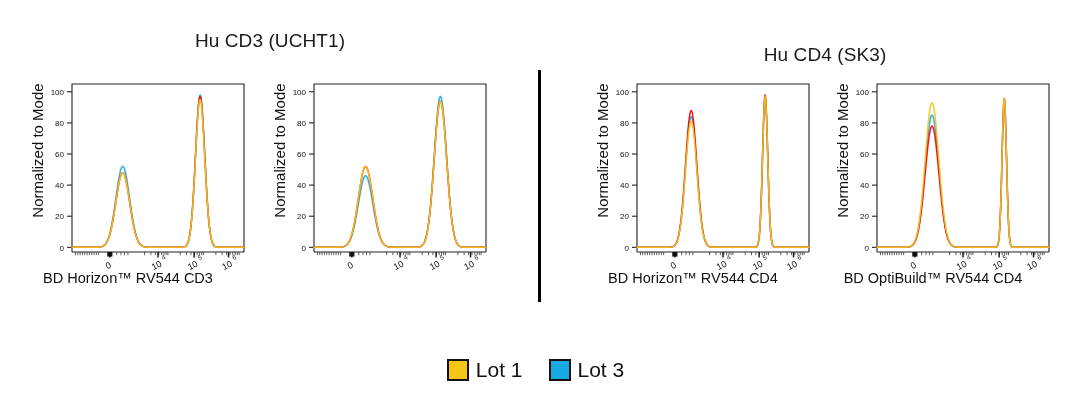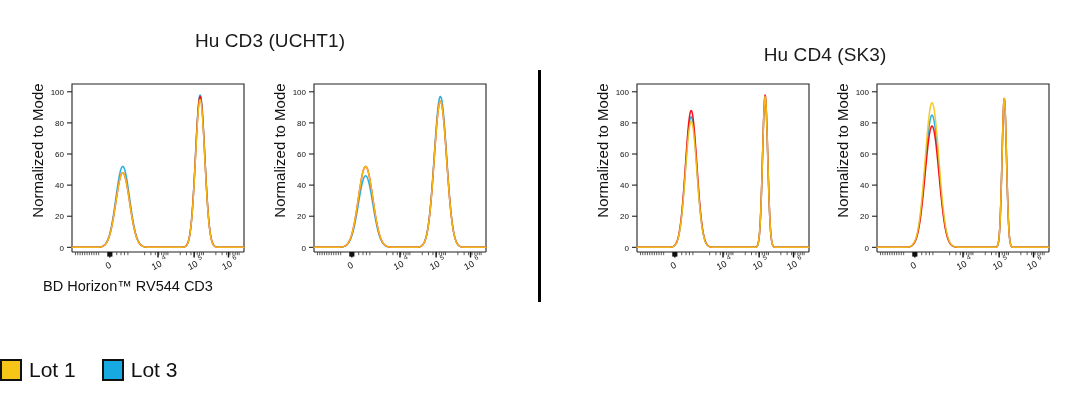--- a/index.html
+++ b/index.html
@@ -22,26 +22,26 @@
   #panel-1{left:250px;}
   #panel-2{left:573px;}
   #panel-3{left:813px;}
 
   .ylabel{position:absolute;left:-46px;top:64px;width:150px;
           transform:rotate(-90deg);transform-origin:50% 50%;
           text-align:center;font-size:15px;color:#111;white-space:nowrap;}
 
   .plotsvg{position:absolute;left:0;top:0;}
 
-  .xlabel{position:absolute;left:0;top:200px;width:240px;text-align:center;
+  .xlabel{position:absolute;left:0;top:192px;width:240px;text-align:center;
           font-size:14.5px;color:#111;white-space:nowrap;}
 
   
   .legend{position:absolute;left:0;top:358px;width:1071px;
-          display:flex;align-items:center;gap:26px;}
+          display:flex;justify-content:center;align-items:center;gap:26px;}
   .legend-item{display:flex;align-items:center;gap:7px;}
   .swatch{width:22px;height:22px;border:2px solid #111;box-sizing:border-box;}
   .legend-label{font-size:21px;color:#111;}
 
   text{font-family:"Liberation Sans", sans-serif;}
 </style>
 </head>
 <body>
 
 <div class="figure">
@@ -289,20 +289,21 @@
         </g>
         <line x1="220.52" y1="174" x2="220.52" y2="179.5" stroke="#111" stroke-width="1.4"></line>
         <g transform="rotate(-28 220.52 190)">
           <text x="220.52" y="190" text-anchor="middle" font-size="9" fill="#111">10</text>
           <text x="230.52" y="185.5" text-anchor="middle" font-size="6.5" fill="#111">6</text>
         </g>
         <path d="M64.00 169.33 L64.48 169.33 L64.96 169.33 L65.43 169.33 L65.91 169.33 L66.39 169.33 L66.87 169.33 L67.34 169.33 L67.82 169.33 L68.30 169.33 L68.78 169.33 L69.26 169.33 L69.73 169.33 L70.21 169.33 L70.69 169.33 L71.17 169.33 L71.64 169.33 L72.12 169.33 L72.60 169.33 L73.08 169.33 L73.56 169.33 L74.03 169.33 L74.51 169.33 L74.99 169.33 L75.47 169.33 L75.94 169.33 L76.42 169.33 L76.90 169.33 L77.38 169.33 L77.86 169.33 L78.33 169.33 L78.81 169.33 L79.29 169.33 L79.77 169.33 L80.24 169.33 L80.72 169.33 L81.20 169.33 L81.68 169.33 L82.16 169.33 L82.63 169.33 L83.11 169.33 L83.59 169.33 L84.07 169.33 L84.54 169.33 L85.02 169.33 L85.50 169.33 L85.98 169.33 L86.46 169.33 L86.93 169.33 L87.41 169.33 L87.89 169.33 L88.37 169.33 L88.84 169.33 L89.32 169.33 L89.80 169.33 L90.28 169.33 L90.76 169.33 L91.23 169.33 L91.71 169.33 L92.19 169.33 L92.67 169.33 L93.14 169.33 L93.62 169.32 L94.10 169.32 L94.58 169.31 L95.06 169.30 L95.53 169.29 L96.01 169.27 L96.49 169.25 L96.97 169.21 L97.44 169.17 L97.92 169.11 L98.40 169.03 L98.88 168.93 L99.36 168.80 L99.83 168.63 L100.31 168.41 L100.79 168.14 L101.27 167.79 L101.74 167.36 L102.22 166.82 L102.70 166.16 L103.18 165.36 L103.66 164.39 L104.13 163.22 L104.61 161.83 L105.09 160.19 L105.57 158.27 L106.04 156.04 L106.52 153.48 L107.00 150.55 L107.48 147.24 L107.96 143.54 L108.43 139.42 L108.91 134.89 L109.39 129.95 L109.87 124.63 L110.34 118.94 L110.82 112.93 L111.30 106.65 L111.78 100.17 L112.26 93.55 L112.73 86.88 L113.21 80.26 L113.69 73.79 L114.17 67.57 L114.64 61.71 L115.12 56.32 L115.60 51.49 L116.08 47.33 L116.56 43.91 L117.03 41.31 L117.51 39.57 L117.99 38.74 L118.47 38.83 L118.94 39.85 L119.42 41.76 L119.90 44.53 L120.38 48.10 L120.86 52.41 L121.33 57.35 L121.81 62.85 L122.29 68.79 L122.77 75.06 L123.24 81.57 L123.72 88.21 L124.20 94.88 L124.68 101.48 L125.16 107.93 L125.63 114.16 L126.11 120.11 L126.59 125.72 L127.07 130.97 L127.54 135.83 L128.02 140.28 L128.50 144.31 L128.98 147.94 L129.46 151.17 L129.93 154.02 L130.41 156.51 L130.89 158.68 L131.37 160.54 L131.84 162.13 L132.32 163.47 L132.80 164.60 L133.28 165.53 L133.76 166.31 L134.23 166.94 L134.71 167.45 L135.19 167.87 L135.67 168.20 L136.14 168.46 L136.62 168.67 L137.10 168.83 L137.58 168.95 L138.06 169.05 L138.53 169.12 L139.01 169.18 L139.49 169.22 L139.97 169.25 L140.44 169.27 L140.92 169.29 L141.40 169.30 L141.88 169.31 L142.36 169.32 L142.83 169.32 L143.31 169.33 L143.79 169.33 L144.27 169.33 L144.74 169.33 L145.22 169.33 L145.70 169.33 L146.18 169.33 L146.66 169.33 L147.13 169.33 L147.61 169.33 L148.09 169.33 L148.57 169.33 L149.04 169.33 L149.52 169.33 L150.00 169.33 L150.48 169.33 L150.96 169.33 L151.43 169.33 L151.91 169.33 L152.39 169.33 L152.87 169.33 L153.34 169.33 L153.82 169.33 L154.30 169.33 L154.78 169.33 L155.26 169.33 L155.73 169.33 L156.21 169.33 L156.69 169.33 L157.17 169.33 L157.64 169.33 L158.12 169.33 L158.60 169.33 L159.08 169.33 L159.56 169.33 L160.03 169.33 L160.51 169.33 L160.99 169.33 L161.47 169.33 L161.94 169.33 L162.42 169.33 L162.90 169.33 L163.38 169.33 L163.86 169.33 L164.33 169.33 L164.81 169.33 L165.29 169.33 L165.77 169.33 L166.24 169.33 L166.72 169.33 L167.20 169.33 L167.68 169.33 L168.16 169.33 L168.63 169.33 L169.11 169.33 L169.59 169.33 L170.07 169.33 L170.54 169.33 L171.02 169.33 L171.50 169.33 L171.98 169.33 L172.46 169.33 L172.93 169.33 L173.41 169.33 L173.89 169.33 L174.37 169.33 L174.84 169.33 L175.32 169.33 L175.80 169.33 L176.28 169.33 L176.76 169.33 L177.23 169.33 L177.71 169.33 L178.19 169.33 L178.67 169.33 L179.14 169.33 L179.62 169.33 L180.10 169.33 L180.58 169.33 L181.06 169.32 L181.53 169.30 L182.01 169.27 L182.49 169.20 L182.97 169.06 L183.44 168.82 L183.92 168.39 L184.40 167.66 L184.88 166.46 L185.36 164.58 L185.83 161.73 L186.31 157.58 L186.79 151.77 L187.27 143.99 L187.74 133.99 L188.22 121.70 L188.70 107.30 L189.18 91.28 L189.66 74.43 L190.13 57.83 L190.61 42.74 L191.09 30.46 L191.57 22.12 L192.04 18.55 L192.52 20.09 L193.00 26.60 L193.48 37.42 L193.96 51.54 L194.43 67.69 L194.91 84.58 L195.39 101.05 L195.87 116.17 L196.34 129.34 L196.82 140.26 L197.30 148.91 L197.78 155.47 L198.26 160.24 L198.73 163.57 L199.21 165.81 L199.69 167.25 L200.17 168.14 L200.64 168.67 L201.12 168.98 L201.60 169.15 L202.08 169.24 L202.56 169.29 L203.03 169.31 L203.51 169.32 L203.99 169.33 L204.47 169.33 L204.94 169.33 L205.42 169.33 L205.90 169.33 L206.38 169.33 L206.86 169.33 L207.33 169.33 L207.81 169.33 L208.29 169.33 L208.77 169.33 L209.24 169.33 L209.72 169.33 L210.20 169.33 L210.68 169.33 L211.16 169.33 L211.63 169.33 L212.11 169.33 L212.59 169.33 L213.07 169.33 L213.54 169.33 L214.02 169.33 L214.50 169.33 L214.98 169.33 L215.46 169.33 L215.93 169.33 L216.41 169.33 L216.89 169.33 L217.37 169.33 L217.84 169.33 L218.32 169.33 L218.80 169.33 L219.28 169.33 L219.76 169.33 L220.23 169.33 L220.71 169.33 L221.19 169.33 L221.67 169.33 L222.14 169.33 L222.62 169.33 L223.10 169.33 L223.58 169.33 L224.06 169.33 L224.53 169.33 L225.01 169.33 L225.49 169.33 L225.97 169.33 L226.44 169.33 L226.92 169.33 L227.40 169.33 L227.88 169.33 L228.36 169.33 L228.83 169.33 L229.31 169.33 L229.79 169.33 L230.27 169.33 L230.74 169.33 L231.22 169.33 L231.70 169.33 L232.18 169.33 L232.66 169.33 L233.13 169.33 L233.61 169.33 L234.09 169.33 L234.57 169.33 L235.04 169.33 L235.52 169.33 L236.00 169.33" fill="none" stroke="#17A9E2" stroke-width="1.5" stroke-linejoin="round" stroke-linecap="round" opacity="0.92"></path>
         <path d="M64.00 169.33 L64.48 169.33 L64.96 169.33 L65.43 169.33 L65.91 169.33 L66.39 169.33 L66.87 169.33 L67.34 169.33 L67.82 169.33 L68.30 169.33 L68.78 169.33 L69.26 169.33 L69.73 169.33 L70.21 169.33 L70.69 169.33 L71.17 169.33 L71.64 169.33 L72.12 169.33 L72.60 169.33 L73.08 169.33 L73.56 169.33 L74.03 169.33 L74.51 169.33 L74.99 169.33 L75.47 169.33 L75.94 169.33 L76.42 169.33 L76.90 169.33 L77.38 169.33 L77.86 169.33 L78.33 169.33 L78.81 169.33 L79.29 169.33 L79.77 169.33 L80.24 169.33 L80.72 169.33 L81.20 169.33 L81.68 169.33 L82.16 169.33 L82.63 169.33 L83.11 169.33 L83.59 169.33 L84.07 169.33 L84.54 169.33 L85.02 169.33 L85.50 169.33 L85.98 169.33 L86.46 169.33 L86.93 169.33 L87.41 169.33 L87.89 169.33 L88.37 169.33 L88.84 169.33 L89.32 169.33 L89.80 169.33 L90.28 169.33 L90.76 169.33 L91.23 169.33 L91.71 169.33 L92.19 169.33 L92.67 169.33 L93.14 169.33 L93.62 169.32 L94.10 169.32 L94.58 169.31 L95.06 169.30 L95.53 169.29 L96.01 169.27 L96.49 169.24 L96.97 169.21 L97.44 169.16 L97.92 169.10 L98.40 169.02 L98.88 168.91 L99.36 168.77 L99.83 168.60 L100.31 168.37 L100.79 168.08 L101.27 167.72 L101.74 167.26 L102.22 166.70 L102.70 166.01 L103.18 165.17 L103.66 164.15 L104.13 162.93 L104.61 161.47 L105.09 159.76 L105.57 157.74 L106.04 155.41 L106.52 152.72 L107.00 149.66 L107.48 146.19 L107.96 142.31 L108.43 138.00 L108.91 133.25 L109.39 128.08 L109.87 122.50 L110.34 116.54 L110.82 110.25 L111.30 103.67 L111.78 96.87 L112.26 89.94 L112.73 82.95 L113.21 76.02 L113.69 69.24 L114.17 62.72 L114.64 56.58 L115.12 50.93 L115.60 45.88 L116.08 41.52 L116.56 37.94 L117.03 35.21 L117.51 33.39 L117.99 32.52 L118.47 32.62 L118.94 33.68 L119.42 35.68 L119.90 38.59 L120.38 42.33 L120.86 46.84 L121.33 52.02 L121.81 57.78 L122.29 64.00 L122.77 70.58 L123.24 77.40 L123.72 84.35 L124.20 91.33 L124.68 98.25 L125.16 105.00 L125.63 111.53 L126.11 117.76 L126.59 123.65 L127.07 129.15 L127.54 134.23 L128.02 138.89 L128.50 143.12 L128.98 146.92 L129.46 150.30 L129.93 153.29 L130.41 155.90 L130.89 158.17 L131.37 160.12 L131.84 161.78 L132.32 163.19 L132.80 164.37 L133.28 165.35 L133.76 166.16 L134.23 166.83 L134.71 167.36 L135.19 167.80 L135.67 168.14 L136.14 168.42 L136.62 168.64 L137.10 168.80 L137.58 168.94 L138.06 169.04 L138.53 169.11 L139.01 169.17 L139.49 169.21 L139.97 169.25 L140.44 169.27 L140.92 169.29 L141.40 169.30 L141.88 169.31 L142.36 169.32 L142.83 169.32 L143.31 169.33 L143.79 169.33 L144.27 169.33 L144.74 169.33 L145.22 169.33 L145.70 169.33 L146.18 169.33 L146.66 169.33 L147.13 169.33 L147.61 169.33 L148.09 169.33 L148.57 169.33 L149.04 169.33 L149.52 169.33 L150.00 169.33 L150.48 169.33 L150.96 169.33 L151.43 169.33 L151.91 169.33 L152.39 169.33 L152.87 169.33 L153.34 169.33 L153.82 169.33 L154.30 169.33 L154.78 169.33 L155.26 169.33 L155.73 169.33 L156.21 169.33 L156.69 169.33 L157.17 169.33 L157.64 169.33 L158.12 169.33 L158.60 169.33 L159.08 169.33 L159.56 169.33 L160.03 169.33 L160.51 169.33 L160.99 169.33 L161.47 169.33 L161.94 169.33 L162.42 169.33 L162.90 169.33 L163.38 169.33 L163.86 169.33 L164.33 169.33 L164.81 169.33 L165.29 169.33 L165.77 169.33 L166.24 169.33 L166.72 169.33 L167.20 169.33 L167.68 169.33 L168.16 169.33 L168.63 169.33 L169.11 169.33 L169.59 169.33 L170.07 169.33 L170.54 169.33 L171.02 169.33 L171.50 169.33 L171.98 169.33 L172.46 169.33 L172.93 169.33 L173.41 169.33 L173.89 169.33 L174.37 169.33 L174.84 169.33 L175.32 169.33 L175.80 169.33 L176.28 169.33 L176.76 169.33 L177.23 169.33 L177.71 169.33 L178.19 169.33 L178.67 169.33 L179.14 169.33 L179.62 169.33 L180.10 169.33 L180.58 169.33 L181.06 169.32 L181.53 169.30 L182.01 169.26 L182.49 169.19 L182.97 169.06 L183.44 168.81 L183.92 168.38 L184.40 167.64 L184.88 166.43 L185.36 164.53 L185.83 161.65 L186.31 157.46 L186.79 151.59 L187.27 143.73 L187.74 133.62 L188.22 121.21 L188.70 106.66 L189.18 90.47 L189.66 73.45 L190.13 56.68 L190.61 41.44 L191.09 29.03 L191.57 20.61 L192.04 16.99 L192.52 18.55 L193.00 25.13 L193.48 36.06 L193.96 50.32 L194.43 66.64 L194.91 83.71 L195.39 100.35 L195.87 115.62 L196.34 128.93 L196.82 139.96 L197.30 148.70 L197.78 155.33 L198.26 160.15 L198.73 163.51 L199.21 165.77 L199.69 167.22 L200.17 168.13 L200.64 168.67 L201.12 168.98 L201.60 169.15 L202.08 169.24 L202.56 169.29 L203.03 169.31 L203.51 169.32 L203.99 169.33 L204.47 169.33 L204.94 169.33 L205.42 169.33 L205.90 169.33 L206.38 169.33 L206.86 169.33 L207.33 169.33 L207.81 169.33 L208.29 169.33 L208.77 169.33 L209.24 169.33 L209.72 169.33 L210.20 169.33 L210.68 169.33 L211.16 169.33 L211.63 169.33 L212.11 169.33 L212.59 169.33 L213.07 169.33 L213.54 169.33 L214.02 169.33 L214.50 169.33 L214.98 169.33 L215.46 169.33 L215.93 169.33 L216.41 169.33 L216.89 169.33 L217.37 169.33 L217.84 169.33 L218.32 169.33 L218.80 169.33 L219.28 169.33 L219.76 169.33 L220.23 169.33 L220.71 169.33 L221.19 169.33 L221.67 169.33 L222.14 169.33 L222.62 169.33 L223.10 169.33 L223.58 169.33 L224.06 169.33 L224.53 169.33 L225.01 169.33 L225.49 169.33 L225.97 169.33 L226.44 169.33 L226.92 169.33 L227.40 169.33 L227.88 169.33 L228.36 169.33 L228.83 169.33 L229.31 169.33 L229.79 169.33 L230.27 169.33 L230.74 169.33 L231.22 169.33 L231.70 169.33 L232.18 169.33 L232.66 169.33 L233.13 169.33 L233.61 169.33 L234.09 169.33 L234.57 169.33 L235.04 169.33 L235.52 169.33 L236.00 169.33" fill="none" stroke="#FB0007" stroke-width="1.5" stroke-linejoin="round" stroke-linecap="round" opacity="0.92"></path>
         <path d="M64.00 169.33 L64.48 169.33 L64.96 169.33 L65.43 169.33 L65.91 169.33 L66.39 169.33 L66.87 169.33 L67.34 169.33 L67.82 169.33 L68.30 169.33 L68.78 169.33 L69.26 169.33 L69.73 169.33 L70.21 169.33 L70.69 169.33 L71.17 169.33 L71.64 169.33 L72.12 169.33 L72.60 169.33 L73.08 169.33 L73.56 169.33 L74.03 169.33 L74.51 169.33 L74.99 169.33 L75.47 169.33 L75.94 169.33 L76.42 169.33 L76.90 169.33 L77.38 169.33 L77.86 169.33 L78.33 169.33 L78.81 169.33 L79.29 169.33 L79.77 169.33 L80.24 169.33 L80.72 169.33 L81.20 169.33 L81.68 169.33 L82.16 169.33 L82.63 169.33 L83.11 169.33 L83.59 169.33 L84.07 169.33 L84.54 169.33 L85.02 169.33 L85.50 169.33 L85.98 169.33 L86.46 169.33 L86.93 169.33 L87.41 169.33 L87.89 169.33 L88.37 169.33 L88.84 169.33 L89.32 169.33 L89.80 169.33 L90.28 169.33 L90.76 169.33 L91.23 169.33 L91.71 169.33 L92.19 169.33 L92.67 169.33 L93.14 169.33 L93.62 169.32 L94.10 169.32 L94.58 169.31 L95.06 169.30 L95.53 169.29 L96.01 169.27 L96.49 169.25 L96.97 169.22 L97.44 169.17 L97.92 169.12 L98.40 169.04 L98.88 168.95 L99.36 168.82 L99.83 168.65 L100.31 168.45 L100.79 168.18 L101.27 167.85 L101.74 167.43 L102.22 166.91 L102.70 166.28 L103.18 165.50 L103.66 164.56 L104.13 163.44 L104.61 162.10 L105.09 160.52 L105.57 158.67 L106.04 156.52 L106.52 154.05 L107.00 151.22 L107.48 148.03 L107.96 144.46 L108.43 140.49 L108.91 136.12 L109.39 131.36 L109.87 126.23 L110.34 120.74 L110.82 114.95 L111.30 108.89 L111.78 102.64 L112.26 96.25 L112.73 89.82 L113.21 83.44 L113.69 77.20 L114.17 71.20 L114.64 65.55 L115.12 60.35 L115.60 55.70 L116.08 51.69 L116.56 48.39 L117.03 45.88 L117.51 44.21 L117.99 43.40 L118.47 43.49 L118.94 44.47 L119.42 46.32 L119.90 48.99 L120.38 52.43 L120.86 56.58 L121.33 61.35 L121.81 66.65 L122.29 72.38 L122.77 78.43 L123.24 84.71 L123.72 91.11 L124.20 97.54 L124.68 103.90 L125.16 110.12 L125.63 116.13 L126.11 121.87 L126.59 127.28 L127.07 132.34 L127.54 137.03 L128.02 141.31 L128.50 145.20 L128.98 148.70 L129.46 151.82 L129.93 154.57 L130.41 156.97 L130.89 159.06 L131.37 160.85 L131.84 162.39 L132.32 163.68 L132.80 164.77 L133.28 165.67 L133.76 166.41 L134.23 167.02 L134.71 167.52 L135.19 167.92 L135.67 168.24 L136.14 168.49 L136.62 168.69 L137.10 168.85 L137.58 168.97 L138.06 169.06 L138.53 169.13 L139.01 169.18 L139.49 169.22 L139.97 169.25 L140.44 169.28 L140.92 169.29 L141.40 169.30 L141.88 169.31 L142.36 169.32 L142.83 169.32 L143.31 169.33 L143.79 169.33 L144.27 169.33 L144.74 169.33 L145.22 169.33 L145.70 169.33 L146.18 169.33 L146.66 169.33 L147.13 169.33 L147.61 169.33 L148.09 169.33 L148.57 169.33 L149.04 169.33 L149.52 169.33 L150.00 169.33 L150.48 169.33 L150.96 169.33 L151.43 169.33 L151.91 169.33 L152.39 169.33 L152.87 169.33 L153.34 169.33 L153.82 169.33 L154.30 169.33 L154.78 169.33 L155.26 169.33 L155.73 169.33 L156.21 169.33 L156.69 169.33 L157.17 169.33 L157.64 169.33 L158.12 169.33 L158.60 169.33 L159.08 169.33 L159.56 169.33 L160.03 169.33 L160.51 169.33 L160.99 169.33 L161.47 169.33 L161.94 169.33 L162.42 169.33 L162.90 169.33 L163.38 169.33 L163.86 169.33 L164.33 169.33 L164.81 169.33 L165.29 169.33 L165.77 169.33 L166.24 169.33 L166.72 169.33 L167.20 169.33 L167.68 169.33 L168.16 169.33 L168.63 169.33 L169.11 169.33 L169.59 169.33 L170.07 169.33 L170.54 169.33 L171.02 169.33 L171.50 169.33 L171.98 169.33 L172.46 169.33 L172.93 169.33 L173.41 169.33 L173.89 169.33 L174.37 169.33 L174.84 169.33 L175.32 169.33 L175.80 169.33 L176.28 169.33 L176.76 169.33 L177.23 169.33 L177.71 169.33 L178.19 169.33 L178.67 169.33 L179.14 169.33 L179.62 169.33 L180.10 169.33 L180.58 169.33 L181.06 169.32 L181.53 169.30 L182.01 169.27 L182.49 169.20 L182.97 169.06 L183.44 168.82 L183.92 168.39 L184.40 167.66 L184.88 166.46 L185.36 164.58 L185.83 161.73 L186.31 157.58 L186.79 151.77 L187.27 143.99 L187.74 133.99 L188.22 121.70 L188.70 107.30 L189.18 91.28 L189.66 74.43 L190.13 57.83 L190.61 42.74 L191.09 30.46 L191.57 22.12 L192.04 18.55 L192.52 20.09 L193.00 26.60 L193.48 37.42 L193.96 51.54 L194.43 67.69 L194.91 84.58 L195.39 101.05 L195.87 116.17 L196.34 129.34 L196.82 140.26 L197.30 148.91 L197.78 155.47 L198.26 160.24 L198.73 163.57 L199.21 165.81 L199.69 167.25 L200.17 168.14 L200.64 168.67 L201.12 168.98 L201.60 169.15 L202.08 169.24 L202.56 169.29 L203.03 169.31 L203.51 169.32 L203.99 169.33 L204.47 169.33 L204.94 169.33 L205.42 169.33 L205.90 169.33 L206.38 169.33 L206.86 169.33 L207.33 169.33 L207.81 169.33 L208.29 169.33 L208.77 169.33 L209.24 169.33 L209.72 169.33 L210.20 169.33 L210.68 169.33 L211.16 169.33 L211.63 169.33 L212.11 169.33 L212.59 169.33 L213.07 169.33 L213.54 169.33 L214.02 169.33 L214.50 169.33 L214.98 169.33 L215.46 169.33 L215.93 169.33 L216.41 169.33 L216.89 169.33 L217.37 169.33 L217.84 169.33 L218.32 169.33 L218.80 169.33 L219.28 169.33 L219.76 169.33 L220.23 169.33 L220.71 169.33 L221.19 169.33 L221.67 169.33 L222.14 169.33 L222.62 169.33 L223.10 169.33 L223.58 169.33 L224.06 169.33 L224.53 169.33 L225.01 169.33 L225.49 169.33 L225.97 169.33 L226.44 169.33 L226.92 169.33 L227.40 169.33 L227.88 169.33 L228.36 169.33 L228.83 169.33 L229.31 169.33 L229.79 169.33 L230.27 169.33 L230.74 169.33 L231.22 169.33 L231.70 169.33 L232.18 169.33 L232.66 169.33 L233.13 169.33 L233.61 169.33 L234.09 169.33 L234.57 169.33 L235.04 169.33 L235.52 169.33 L236.00 169.33" fill="none" stroke="#F5C518" stroke-width="1.5" stroke-linejoin="round" stroke-linecap="round" opacity="0.92"></path>
       </svg>
+    <div class="xlabel">BD Horizon™ RV544 CD4</div>
   </div>
 
   <div class="panel" id="panel-3">
     <div class="ylabel">Normalized to Mode</div>
     <svg class="plotsvg" id="svg-3" width="240" height="200">
         <path d="M 64 174 L 64 6 L 236 6 L 236 174" fill="none" stroke="#222" stroke-width="1.1"></path>
         <line x1="59" y1="169.33333333333334" x2="64" y2="169.33333333333334" stroke="#222" stroke-width="1.1"></line>
         <text x="56" y="172.53333333333333" text-anchor="end" font-size="8" fill="#111">0</text>
         <line x1="59" y1="138.22222222222223" x2="64" y2="138.22222222222223" stroke="#222" stroke-width="1.1"></line>
         <text x="56" y="141.42222222222222" text-anchor="end" font-size="8" fill="#111">20</text>
@@ -371,20 +372,21 @@
         </g>
         <line x1="220.52" y1="174" x2="220.52" y2="179.5" stroke="#111" stroke-width="1.4"></line>
         <g transform="rotate(-28 220.52 190)">
           <text x="220.52" y="190" text-anchor="middle" font-size="9" fill="#111">10</text>
           <text x="230.52" y="185.5" text-anchor="middle" font-size="6.5" fill="#111">6</text>
         </g>
         <path d="M64.00 169.33 L64.48 169.33 L64.96 169.33 L65.43 169.33 L65.91 169.33 L66.39 169.33 L66.87 169.33 L67.34 169.33 L67.82 169.33 L68.30 169.33 L68.78 169.33 L69.26 169.33 L69.73 169.33 L70.21 169.33 L70.69 169.33 L71.17 169.33 L71.64 169.33 L72.12 169.33 L72.60 169.33 L73.08 169.33 L73.56 169.33 L74.03 169.33 L74.51 169.33 L74.99 169.33 L75.47 169.33 L75.94 169.33 L76.42 169.33 L76.90 169.33 L77.38 169.33 L77.86 169.33 L78.33 169.33 L78.81 169.33 L79.29 169.33 L79.77 169.33 L80.24 169.33 L80.72 169.33 L81.20 169.33 L81.68 169.33 L82.16 169.33 L82.63 169.33 L83.11 169.33 L83.59 169.33 L84.07 169.33 L84.54 169.33 L85.02 169.33 L85.50 169.33 L85.98 169.33 L86.46 169.33 L86.93 169.33 L87.41 169.33 L87.89 169.33 L88.37 169.33 L88.84 169.32 L89.32 169.32 L89.80 169.32 L90.28 169.31 L90.76 169.31 L91.23 169.30 L91.71 169.28 L92.19 169.27 L92.67 169.25 L93.14 169.22 L93.62 169.19 L94.10 169.15 L94.58 169.10 L95.06 169.03 L95.53 168.95 L96.01 168.85 L96.49 168.72 L96.97 168.56 L97.44 168.37 L97.92 168.14 L98.40 167.86 L98.88 167.53 L99.36 167.13 L99.83 166.65 L100.31 166.08 L100.79 165.41 L101.27 164.63 L101.74 163.72 L102.22 162.67 L102.70 161.45 L103.18 160.06 L103.66 158.48 L104.13 156.69 L104.61 154.67 L105.09 152.41 L105.57 149.90 L106.04 147.12 L106.52 144.07 L107.00 140.74 L107.48 137.12 L107.96 133.22 L108.43 129.04 L108.91 124.60 L109.39 119.90 L109.87 114.98 L110.34 109.85 L110.82 104.54 L111.30 99.11 L111.78 93.59 L112.26 88.02 L112.73 82.47 L113.21 76.98 L113.69 71.62 L114.17 66.45 L114.64 61.52 L115.12 56.90 L115.60 52.65 L116.08 48.82 L116.56 45.46 L117.03 42.62 L117.51 40.34 L117.99 38.65 L118.47 37.57 L118.94 37.12 L119.42 37.32 L119.90 38.14 L120.38 39.59 L120.86 41.64 L121.33 44.26 L121.81 47.41 L122.29 51.06 L122.77 55.15 L123.24 59.63 L123.72 64.44 L124.20 69.53 L124.68 74.82 L125.16 80.26 L125.63 85.80 L126.11 91.36 L126.59 96.91 L127.07 102.38 L127.54 107.74 L128.02 112.95 L128.50 117.96 L128.98 122.75 L129.46 127.30 L129.93 131.58 L130.41 135.59 L130.89 139.33 L131.37 142.77 L131.84 145.94 L132.32 148.82 L132.80 151.44 L133.28 153.80 L133.76 155.91 L134.23 157.79 L134.71 159.45 L135.19 160.92 L135.67 162.20 L136.14 163.32 L136.62 164.29 L137.10 165.12 L137.58 165.83 L138.06 166.43 L138.53 166.95 L139.01 167.38 L139.49 167.74 L139.97 168.04 L140.44 168.29 L140.92 168.49 L141.40 168.66 L141.88 168.80 L142.36 168.91 L142.83 169.00 L143.31 169.07 L143.79 169.13 L144.27 169.17 L144.74 169.21 L145.22 169.24 L145.70 169.26 L146.18 169.28 L146.66 169.29 L147.13 169.30 L147.61 169.31 L148.09 169.32 L148.57 169.32 L149.04 169.32 L149.52 169.33 L150.00 169.33 L150.48 169.33 L150.96 169.33 L151.43 169.33 L151.91 169.33 L152.39 169.33 L152.87 169.33 L153.34 169.33 L153.82 169.33 L154.30 169.33 L154.78 169.33 L155.26 169.33 L155.73 169.33 L156.21 169.33 L156.69 169.33 L157.17 169.33 L157.64 169.33 L158.12 169.33 L158.60 169.33 L159.08 169.33 L159.56 169.33 L160.03 169.33 L160.51 169.33 L160.99 169.33 L161.47 169.33 L161.94 169.33 L162.42 169.33 L162.90 169.33 L163.38 169.33 L163.86 169.33 L164.33 169.33 L164.81 169.33 L165.29 169.33 L165.77 169.33 L166.24 169.33 L166.72 169.33 L167.20 169.33 L167.68 169.33 L168.16 169.33 L168.63 169.33 L169.11 169.33 L169.59 169.33 L170.07 169.33 L170.54 169.33 L171.02 169.33 L171.50 169.33 L171.98 169.33 L172.46 169.33 L172.93 169.33 L173.41 169.33 L173.89 169.33 L174.37 169.33 L174.84 169.33 L175.32 169.33 L175.80 169.33 L176.28 169.33 L176.76 169.33 L177.23 169.33 L177.71 169.33 L178.19 169.33 L178.67 169.33 L179.14 169.33 L179.62 169.33 L180.10 169.33 L180.58 169.33 L181.06 169.33 L181.53 169.32 L182.01 169.31 L182.49 169.27 L182.97 169.19 L183.44 169.01 L183.92 168.68 L184.40 168.03 L184.88 166.88 L185.36 164.92 L185.83 161.73 L186.31 156.82 L186.79 149.67 L187.27 139.82 L187.74 127.00 L188.22 111.32 L188.70 93.39 L189.18 74.35 L189.66 55.83 L190.13 39.76 L190.61 28.02 L191.09 22.09 L191.57 22.77 L192.04 29.94 L192.52 42.69 L193.00 59.40 L193.48 78.17 L193.96 97.11 L194.43 114.66 L194.91 129.80 L195.39 142.02 L195.87 151.31 L196.34 157.97 L196.82 162.49 L197.30 165.39 L197.78 167.17 L198.26 168.19 L198.73 168.76 L199.21 169.06 L199.69 169.21 L200.17 169.28 L200.64 169.31 L201.12 169.32 L201.60 169.33 L202.08 169.33 L202.56 169.33 L203.03 169.33 L203.51 169.33 L203.99 169.33 L204.47 169.33 L204.94 169.33 L205.42 169.33 L205.90 169.33 L206.38 169.33 L206.86 169.33 L207.33 169.33 L207.81 169.33 L208.29 169.33 L208.77 169.33 L209.24 169.33 L209.72 169.33 L210.20 169.33 L210.68 169.33 L211.16 169.33 L211.63 169.33 L212.11 169.33 L212.59 169.33 L213.07 169.33 L213.54 169.33 L214.02 169.33 L214.50 169.33 L214.98 169.33 L215.46 169.33 L215.93 169.33 L216.41 169.33 L216.89 169.33 L217.37 169.33 L217.84 169.33 L218.32 169.33 L218.80 169.33 L219.28 169.33 L219.76 169.33 L220.23 169.33 L220.71 169.33 L221.19 169.33 L221.67 169.33 L222.14 169.33 L222.62 169.33 L223.10 169.33 L223.58 169.33 L224.06 169.33 L224.53 169.33 L225.01 169.33 L225.49 169.33 L225.97 169.33 L226.44 169.33 L226.92 169.33 L227.40 169.33 L227.88 169.33 L228.36 169.33 L228.83 169.33 L229.31 169.33 L229.79 169.33 L230.27 169.33 L230.74 169.33 L231.22 169.33 L231.70 169.33 L232.18 169.33 L232.66 169.33 L233.13 169.33 L233.61 169.33 L234.09 169.33 L234.57 169.33 L235.04 169.33 L235.52 169.33 L236.00 169.33" fill="none" stroke="#17A9E2" stroke-width="1.5" stroke-linejoin="round" stroke-linecap="round" opacity="0.92"></path>
         <path d="M64.00 169.33 L64.48 169.33 L64.96 169.33 L65.43 169.33 L65.91 169.33 L66.39 169.33 L66.87 169.33 L67.34 169.33 L67.82 169.33 L68.30 169.33 L68.78 169.33 L69.26 169.33 L69.73 169.33 L70.21 169.33 L70.69 169.33 L71.17 169.33 L71.64 169.33 L72.12 169.33 L72.60 169.33 L73.08 169.33 L73.56 169.33 L74.03 169.33 L74.51 169.33 L74.99 169.33 L75.47 169.33 L75.94 169.33 L76.42 169.33 L76.90 169.33 L77.38 169.33 L77.86 169.33 L78.33 169.33 L78.81 169.33 L79.29 169.33 L79.77 169.33 L80.24 169.33 L80.72 169.33 L81.20 169.33 L81.68 169.33 L82.16 169.33 L82.63 169.33 L83.11 169.33 L83.59 169.33 L84.07 169.33 L84.54 169.33 L85.02 169.33 L85.50 169.33 L85.98 169.33 L86.46 169.33 L86.93 169.33 L87.41 169.33 L87.89 169.33 L88.37 169.33 L88.84 169.33 L89.32 169.32 L89.80 169.32 L90.28 169.31 L90.76 169.31 L91.23 169.30 L91.71 169.29 L92.19 169.27 L92.67 169.26 L93.14 169.23 L93.62 169.20 L94.10 169.16 L94.58 169.12 L95.06 169.05 L95.53 168.98 L96.01 168.89 L96.49 168.77 L96.97 168.63 L97.44 168.45 L97.92 168.24 L98.40 167.99 L98.88 167.68 L99.36 167.31 L99.83 166.87 L100.31 166.35 L100.79 165.74 L101.27 165.02 L101.74 164.18 L102.22 163.22 L102.70 162.10 L103.18 160.83 L103.66 159.37 L104.13 157.73 L104.61 155.88 L105.09 153.81 L105.57 151.50 L106.04 148.95 L106.52 146.15 L107.00 143.09 L107.48 139.77 L107.96 136.19 L108.43 132.36 L108.91 128.28 L109.39 123.97 L109.87 119.45 L110.34 114.74 L110.82 109.88 L111.30 104.89 L111.78 99.83 L112.26 94.72 L112.73 89.62 L113.21 84.59 L113.69 79.67 L114.17 74.92 L114.64 70.40 L115.12 66.16 L115.60 62.26 L116.08 58.74 L116.56 55.66 L117.03 53.05 L117.51 50.96 L117.99 49.41 L118.47 48.42 L118.94 48.01 L119.42 48.19 L119.90 48.94 L120.38 50.27 L120.86 52.15 L121.33 54.56 L121.81 57.45 L122.29 60.80 L122.77 64.56 L123.24 68.67 L123.72 73.08 L124.20 77.75 L124.68 82.60 L125.16 87.60 L125.63 92.68 L126.11 97.78 L126.59 102.87 L127.07 107.90 L127.54 112.82 L128.02 117.59 L128.50 122.19 L128.98 126.58 L129.46 130.76 L129.93 134.69 L130.41 138.37 L130.89 141.80 L131.37 144.96 L131.84 147.86 L132.32 150.51 L132.80 152.91 L133.28 155.08 L133.76 157.01 L134.23 158.74 L134.71 160.27 L135.19 161.61 L135.67 162.79 L136.14 163.81 L136.62 164.70 L137.10 165.46 L137.58 166.12 L138.06 166.67 L138.53 167.14 L139.01 167.54 L139.49 167.87 L139.97 168.14 L140.44 168.37 L140.92 168.56 L141.40 168.72 L141.88 168.84 L142.36 168.94 L142.83 169.03 L143.31 169.09 L143.79 169.15 L144.27 169.19 L144.74 169.22 L145.22 169.25 L145.70 169.27 L146.18 169.28 L146.66 169.29 L147.13 169.30 L147.61 169.31 L148.09 169.32 L148.57 169.32 L149.04 169.32 L149.52 169.33 L150.00 169.33 L150.48 169.33 L150.96 169.33 L151.43 169.33 L151.91 169.33 L152.39 169.33 L152.87 169.33 L153.34 169.33 L153.82 169.33 L154.30 169.33 L154.78 169.33 L155.26 169.33 L155.73 169.33 L156.21 169.33 L156.69 169.33 L157.17 169.33 L157.64 169.33 L158.12 169.33 L158.60 169.33 L159.08 169.33 L159.56 169.33 L160.03 169.33 L160.51 169.33 L160.99 169.33 L161.47 169.33 L161.94 169.33 L162.42 169.33 L162.90 169.33 L163.38 169.33 L163.86 169.33 L164.33 169.33 L164.81 169.33 L165.29 169.33 L165.77 169.33 L166.24 169.33 L166.72 169.33 L167.20 169.33 L167.68 169.33 L168.16 169.33 L168.63 169.33 L169.11 169.33 L169.59 169.33 L170.07 169.33 L170.54 169.33 L171.02 169.33 L171.50 169.33 L171.98 169.33 L172.46 169.33 L172.93 169.33 L173.41 169.33 L173.89 169.33 L174.37 169.33 L174.84 169.33 L175.32 169.33 L175.80 169.33 L176.28 169.33 L176.76 169.33 L177.23 169.33 L177.71 169.33 L178.19 169.33 L178.67 169.33 L179.14 169.33 L179.62 169.33 L180.10 169.33 L180.58 169.33 L181.06 169.33 L181.53 169.32 L182.01 169.31 L182.49 169.27 L182.97 169.18 L183.44 169.01 L183.92 168.67 L184.40 168.02 L184.88 166.86 L185.36 164.87 L185.83 161.65 L186.31 156.69 L186.79 149.47 L187.27 139.51 L187.74 126.55 L188.22 110.71 L188.70 92.59 L189.18 73.35 L189.66 54.64 L190.13 38.40 L190.61 26.53 L191.09 20.54 L191.57 21.22 L192.04 28.48 L192.52 41.36 L193.00 58.25 L193.48 77.21 L193.96 96.35 L194.43 114.09 L194.91 129.38 L195.39 141.73 L195.87 151.12 L196.34 157.85 L196.82 162.41 L197.30 165.35 L197.78 167.14 L198.26 168.18 L198.73 168.76 L199.21 169.06 L199.69 169.21 L200.17 169.28 L200.64 169.31 L201.12 169.32 L201.60 169.33 L202.08 169.33 L202.56 169.33 L203.03 169.33 L203.51 169.33 L203.99 169.33 L204.47 169.33 L204.94 169.33 L205.42 169.33 L205.90 169.33 L206.38 169.33 L206.86 169.33 L207.33 169.33 L207.81 169.33 L208.29 169.33 L208.77 169.33 L209.24 169.33 L209.72 169.33 L210.20 169.33 L210.68 169.33 L211.16 169.33 L211.63 169.33 L212.11 169.33 L212.59 169.33 L213.07 169.33 L213.54 169.33 L214.02 169.33 L214.50 169.33 L214.98 169.33 L215.46 169.33 L215.93 169.33 L216.41 169.33 L216.89 169.33 L217.37 169.33 L217.84 169.33 L218.32 169.33 L218.80 169.33 L219.28 169.33 L219.76 169.33 L220.23 169.33 L220.71 169.33 L221.19 169.33 L221.67 169.33 L222.14 169.33 L222.62 169.33 L223.10 169.33 L223.58 169.33 L224.06 169.33 L224.53 169.33 L225.01 169.33 L225.49 169.33 L225.97 169.33 L226.44 169.33 L226.92 169.33 L227.40 169.33 L227.88 169.33 L228.36 169.33 L228.83 169.33 L229.31 169.33 L229.79 169.33 L230.27 169.33 L230.74 169.33 L231.22 169.33 L231.70 169.33 L232.18 169.33 L232.66 169.33 L233.13 169.33 L233.61 169.33 L234.09 169.33 L234.57 169.33 L235.04 169.33 L235.52 169.33 L236.00 169.33" fill="none" stroke="#FB0007" stroke-width="1.5" stroke-linejoin="round" stroke-linecap="round" opacity="0.92"></path>
         <path d="M64.00 169.33 L64.48 169.33 L64.96 169.33 L65.43 169.33 L65.91 169.33 L66.39 169.33 L66.87 169.33 L67.34 169.33 L67.82 169.33 L68.30 169.33 L68.78 169.33 L69.26 169.33 L69.73 169.33 L70.21 169.33 L70.69 169.33 L71.17 169.33 L71.64 169.33 L72.12 169.33 L72.60 169.33 L73.08 169.33 L73.56 169.33 L74.03 169.33 L74.51 169.33 L74.99 169.33 L75.47 169.33 L75.94 169.33 L76.42 169.33 L76.90 169.33 L77.38 169.33 L77.86 169.33 L78.33 169.33 L78.81 169.33 L79.29 169.33 L79.77 169.33 L80.24 169.33 L80.72 169.33 L81.20 169.33 L81.68 169.33 L82.16 169.33 L82.63 169.33 L83.11 169.33 L83.59 169.33 L84.07 169.33 L84.54 169.33 L85.02 169.33 L85.50 169.33 L85.98 169.33 L86.46 169.33 L86.93 169.33 L87.41 169.33 L87.89 169.33 L88.37 169.33 L88.84 169.32 L89.32 169.32 L89.80 169.32 L90.28 169.31 L90.76 169.30 L91.23 169.29 L91.71 169.28 L92.19 169.26 L92.67 169.24 L93.14 169.21 L93.62 169.18 L94.10 169.13 L94.58 169.07 L95.06 169.00 L95.53 168.91 L96.01 168.80 L96.49 168.66 L96.97 168.49 L97.44 168.28 L97.92 168.03 L98.40 167.73 L98.88 167.36 L99.36 166.92 L99.83 166.40 L100.31 165.78 L100.79 165.05 L101.27 164.19 L101.74 163.19 L102.22 162.04 L102.70 160.71 L103.18 159.19 L103.66 157.46 L104.13 155.50 L104.61 153.29 L105.09 150.82 L105.57 148.07 L106.04 145.03 L106.52 141.69 L107.00 138.05 L107.48 134.09 L107.96 129.82 L108.43 125.25 L108.91 120.39 L109.39 115.25 L109.87 109.86 L110.34 104.25 L110.82 98.45 L111.30 92.50 L111.78 86.46 L112.26 80.37 L112.73 74.29 L113.21 68.29 L113.69 62.43 L114.17 56.76 L114.64 51.37 L115.12 46.32 L115.60 41.67 L116.08 37.47 L116.56 33.80 L117.03 30.69 L117.51 28.19 L117.99 26.35 L118.47 25.17 L118.94 24.68 L119.42 24.89 L119.90 25.79 L120.38 27.38 L120.86 29.62 L121.33 32.48 L121.81 35.94 L122.29 39.93 L122.77 44.41 L123.24 49.31 L123.72 54.57 L124.20 60.13 L124.68 65.92 L125.16 71.88 L125.63 77.93 L126.11 84.03 L126.59 90.09 L127.07 96.08 L127.54 101.95 L128.02 107.64 L128.50 113.12 L128.98 118.36 L129.46 123.34 L129.93 128.03 L130.41 132.42 L130.89 136.50 L131.37 140.27 L131.84 143.73 L132.32 146.89 L132.80 149.75 L133.28 152.33 L133.76 154.65 L134.23 156.70 L134.71 158.53 L135.19 160.13 L135.67 161.53 L136.14 162.75 L136.62 163.81 L137.10 164.72 L137.58 165.50 L138.06 166.16 L138.53 166.72 L139.01 167.19 L139.49 167.59 L139.97 167.92 L140.44 168.19 L140.92 168.41 L141.40 168.60 L141.88 168.75 L142.36 168.87 L142.83 168.97 L143.31 169.05 L143.79 169.11 L144.27 169.16 L144.74 169.20 L145.22 169.23 L145.70 169.25 L146.18 169.27 L146.66 169.29 L147.13 169.30 L147.61 169.31 L148.09 169.31 L148.57 169.32 L149.04 169.32 L149.52 169.33 L150.00 169.33 L150.48 169.33 L150.96 169.33 L151.43 169.33 L151.91 169.33 L152.39 169.33 L152.87 169.33 L153.34 169.33 L153.82 169.33 L154.30 169.33 L154.78 169.33 L155.26 169.33 L155.73 169.33 L156.21 169.33 L156.69 169.33 L157.17 169.33 L157.64 169.33 L158.12 169.33 L158.60 169.33 L159.08 169.33 L159.56 169.33 L160.03 169.33 L160.51 169.33 L160.99 169.33 L161.47 169.33 L161.94 169.33 L162.42 169.33 L162.90 169.33 L163.38 169.33 L163.86 169.33 L164.33 169.33 L164.81 169.33 L165.29 169.33 L165.77 169.33 L166.24 169.33 L166.72 169.33 L167.20 169.33 L167.68 169.33 L168.16 169.33 L168.63 169.33 L169.11 169.33 L169.59 169.33 L170.07 169.33 L170.54 169.33 L171.02 169.33 L171.50 169.33 L171.98 169.33 L172.46 169.33 L172.93 169.33 L173.41 169.33 L173.89 169.33 L174.37 169.33 L174.84 169.33 L175.32 169.33 L175.80 169.33 L176.28 169.33 L176.76 169.33 L177.23 169.33 L177.71 169.33 L178.19 169.33 L178.67 169.33 L179.14 169.33 L179.62 169.33 L180.10 169.33 L180.58 169.33 L181.06 169.33 L181.53 169.32 L182.01 169.31 L182.49 169.27 L182.97 169.18 L183.44 169.01 L183.92 168.67 L184.40 168.02 L184.88 166.86 L185.36 164.87 L185.83 161.65 L186.31 156.69 L186.79 149.47 L187.27 139.51 L187.74 126.55 L188.22 110.71 L188.70 92.59 L189.18 73.35 L189.66 54.64 L190.13 38.40 L190.61 26.53 L191.09 20.54 L191.57 21.22 L192.04 28.48 L192.52 41.36 L193.00 58.25 L193.48 77.21 L193.96 96.35 L194.43 114.09 L194.91 129.38 L195.39 141.73 L195.87 151.12 L196.34 157.85 L196.82 162.41 L197.30 165.35 L197.78 167.14 L198.26 168.18 L198.73 168.76 L199.21 169.06 L199.69 169.21 L200.17 169.28 L200.64 169.31 L201.12 169.32 L201.60 169.33 L202.08 169.33 L202.56 169.33 L203.03 169.33 L203.51 169.33 L203.99 169.33 L204.47 169.33 L204.94 169.33 L205.42 169.33 L205.90 169.33 L206.38 169.33 L206.86 169.33 L207.33 169.33 L207.81 169.33 L208.29 169.33 L208.77 169.33 L209.24 169.33 L209.72 169.33 L210.20 169.33 L210.68 169.33 L211.16 169.33 L211.63 169.33 L212.11 169.33 L212.59 169.33 L213.07 169.33 L213.54 169.33 L214.02 169.33 L214.50 169.33 L214.98 169.33 L215.46 169.33 L215.93 169.33 L216.41 169.33 L216.89 169.33 L217.37 169.33 L217.84 169.33 L218.32 169.33 L218.80 169.33 L219.28 169.33 L219.76 169.33 L220.23 169.33 L220.71 169.33 L221.19 169.33 L221.67 169.33 L222.14 169.33 L222.62 169.33 L223.10 169.33 L223.58 169.33 L224.06 169.33 L224.53 169.33 L225.01 169.33 L225.49 169.33 L225.97 169.33 L226.44 169.33 L226.92 169.33 L227.40 169.33 L227.88 169.33 L228.36 169.33 L228.83 169.33 L229.31 169.33 L229.79 169.33 L230.27 169.33 L230.74 169.33 L231.22 169.33 L231.70 169.33 L232.18 169.33 L232.66 169.33 L233.13 169.33 L233.61 169.33 L234.09 169.33 L234.57 169.33 L235.04 169.33 L235.52 169.33 L236.00 169.33" fill="none" stroke="#F5C518" stroke-width="1.5" stroke-linejoin="round" stroke-linecap="round" opacity="0.92"></path>
       </svg>
+    <div class="xlabel">BD OptiBuild™ RV544 CD4</div>
   </div>
 
   <div class="legend">
     <div class="legend-item">
       <span class="swatch" id="sw-0" style="background: rgb(245, 197, 24);"></span>
       <span class="legend-label">Lot 1</span>
     </div>
     <div class="legend-item">
       <span class="swatch" id="sw-2" style="background: rgb(23, 169, 226);"></span>
       <span class="legend-label">Lot 3</span>

